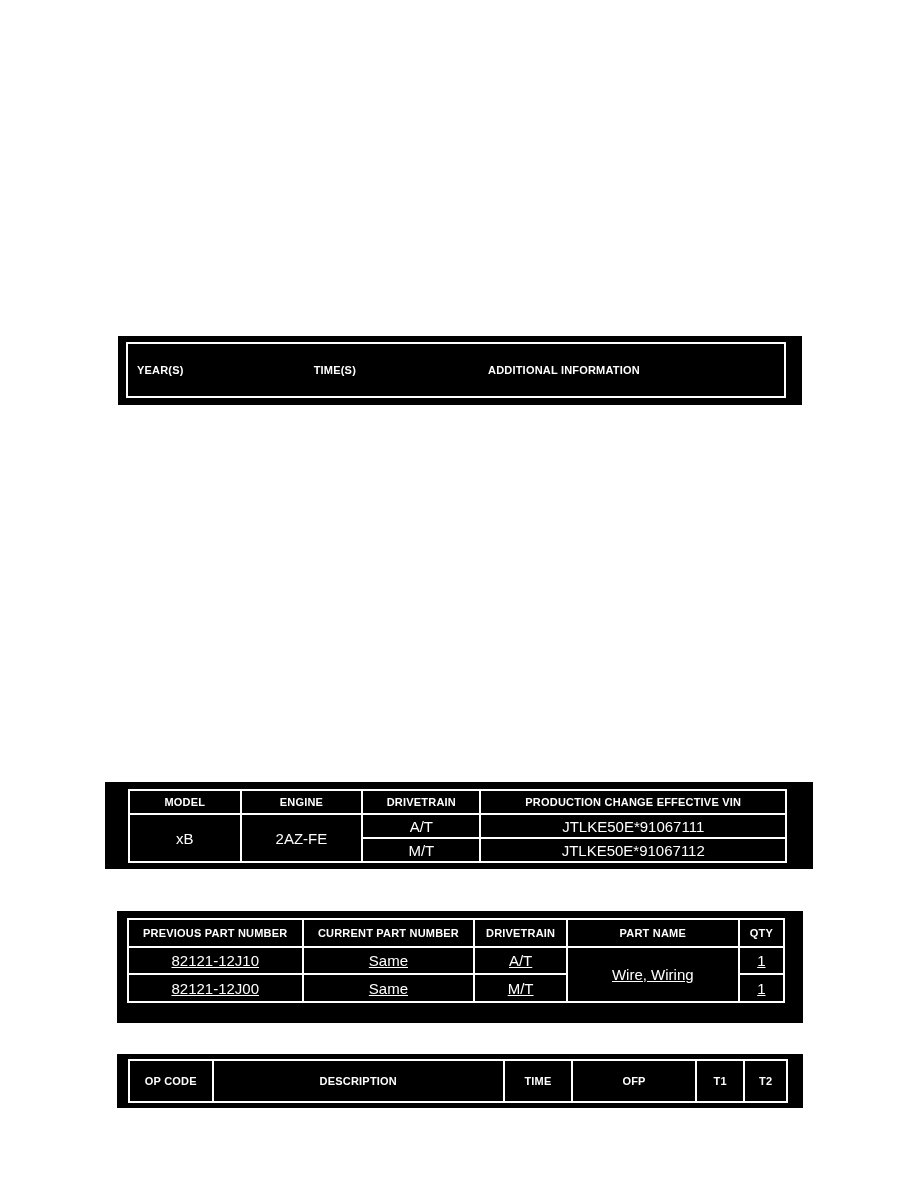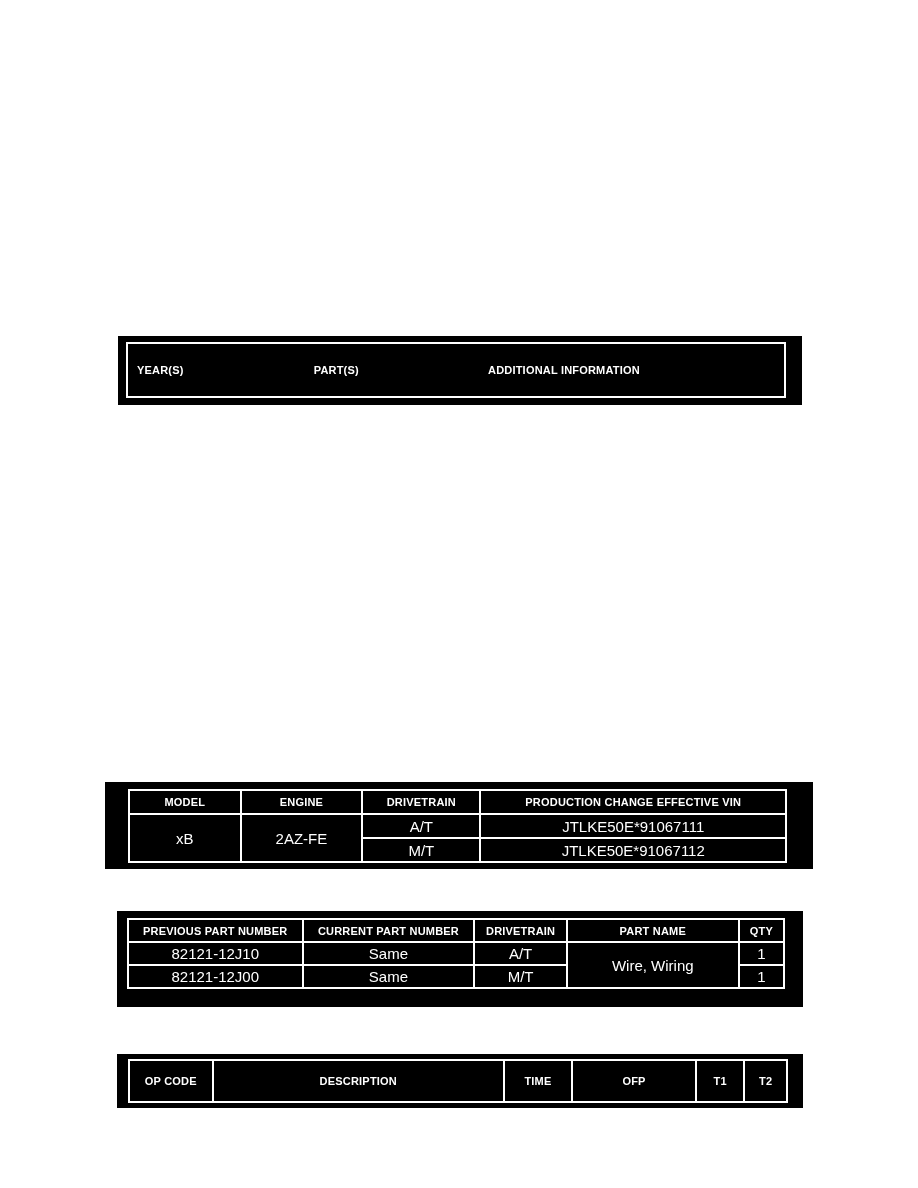--- a/index.html
+++ b/index.html
@@ -44,24 +44,24 @@
   #vehicle-box tr.hdr  { height: 22px; }
   #vehicle-box tr.data { height: 33px; }
 
   
   #production-box { left: 105px; top: 774px; width: 708px; height: 87px; margin-top: 8px; }
   #production-box .tbl-inner { left: 23px; top: 7px; right: 26px; bottom: 8px; }
   #production-box tr.hdr  { height: 24px; }
   #production-box tr.data { height: 24px; }
 
   
-  #parts-box { left: 117px; top: 911px; width: 686px; height: 96px; }
+  #parts-box { left: 117px; top: 911px; width: 686px; height: 112px; }
   #parts-box .tbl-inner { left: 10px; top: 7px; right: 18px; bottom: 20px; }
   #parts-box tr.hdr  { height: 23px; }
-  #parts-box tr.data { height: 23px; }
+  #parts-box tr.data { height: 23px; text-decoration: underline; }
 
   
   #opcode-box { left: 117px; top: 1054px; width: 686px; height: 54px; }
   #opcode-box .tbl-inner { left: 11px; top: 5px; right: 15px; bottom: 5px; }
   #opcode-box tr.hdr  { height: 22px; border-radius: 6px; }
   #opcode-box tr.data { height: 22px; }
 </style>
 </head>
 <body>
 
@@ -69,21 +69,21 @@
   <div class="tbl-inner">
     <table>
       <colgroup>
           <col style="width:27%">
           <col style="width:26.5%">
           <col style="width:46.5%">
         </colgroup>
       <tbody>
           <tr class="hdr">
         <th>YEAR(S)</th>
-        <th>PART(S)</th>
+        <th>TIME(S)</th>
         <th>ADDITIONAL INFORMATION</th>
       </tr>
     </tbody>
       </table>
   </div>
 </div>
 
 <div id="production-box" class="tbl-wrap centered">
   <div class="tbl-inner">
     <table>

